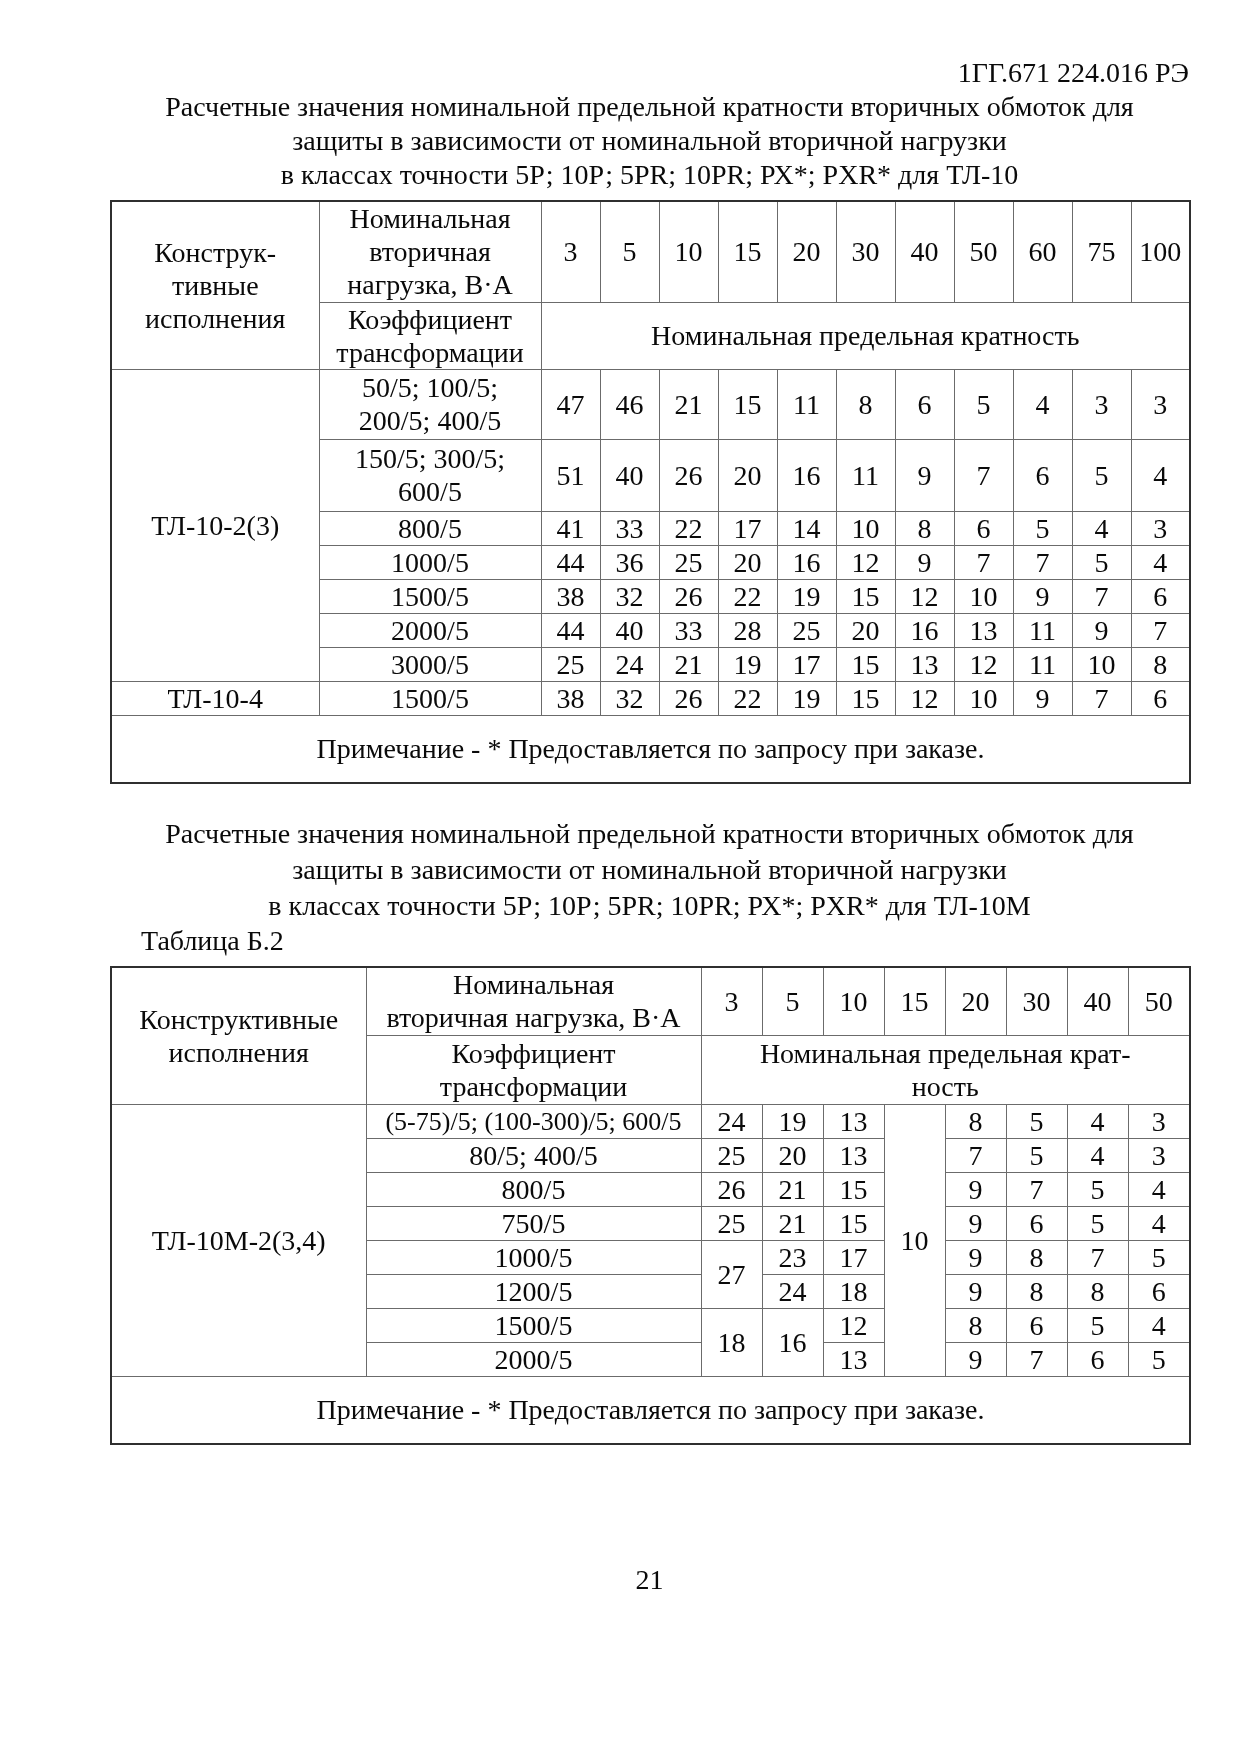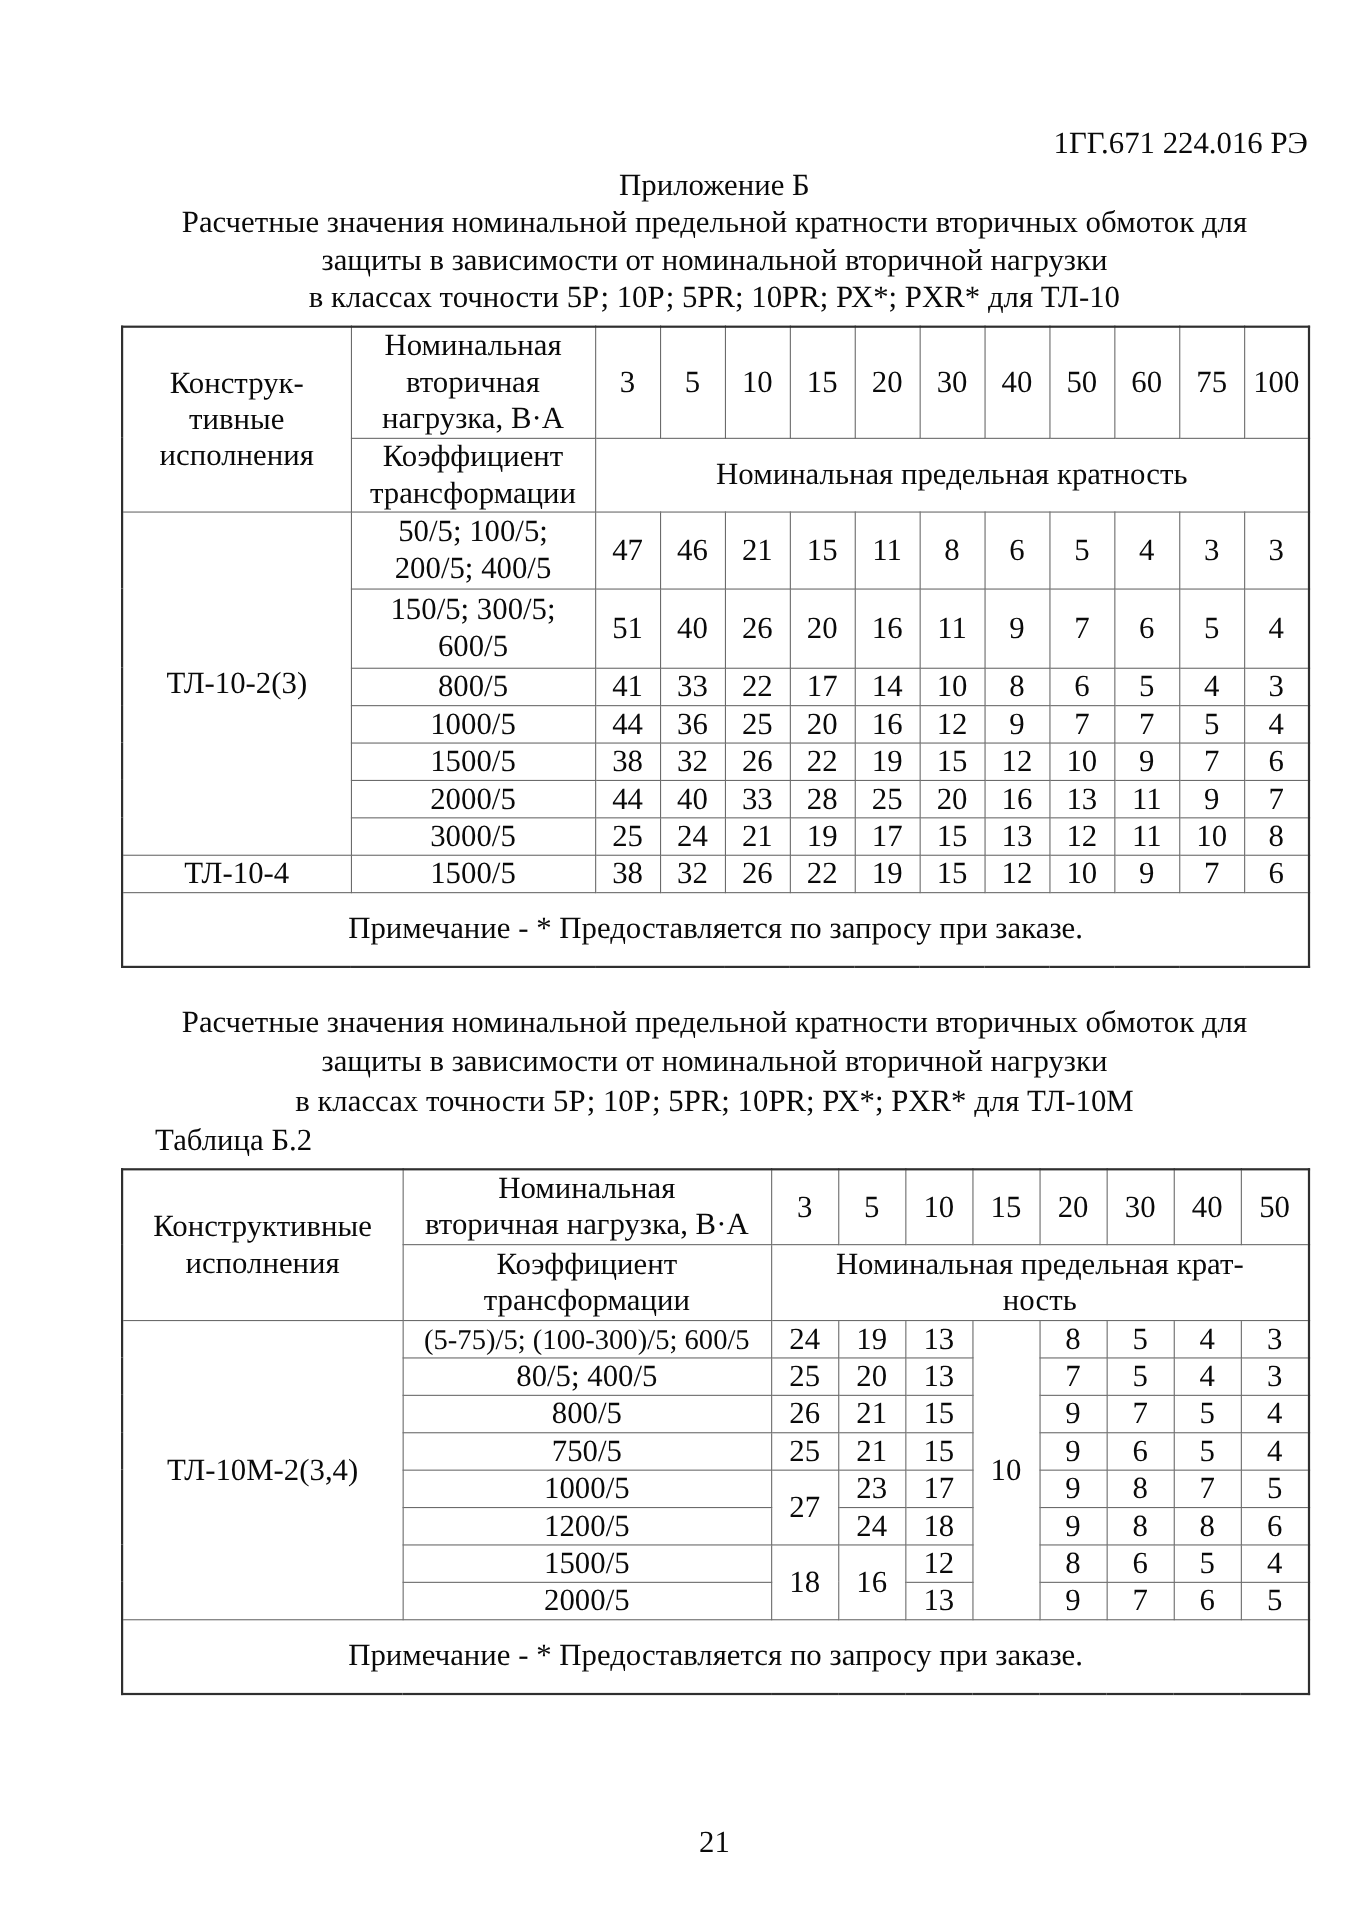--- a/index.html
+++ b/index.html
@@ -7,21 +7,21 @@
     position: relative;
     width: 1241px;
     height: 1755px;
     background: #ffffff;
     color: #0a0a0a;
     font-family: "Liberation Serif", "DejaVu Serif", serif;
     font-size: 28px;
     overflow: hidden;
   }
   .content { margin-left: 110px; margin-right: 52px; }
-  .docnum { padding-top: 114px; text-align: right; line-height: 34px; }
+  .docnum { padding-top: 56px; text-align: right; line-height: 34px; }
   .c { text-align: center; line-height: 34px; }
   .appendix { margin-top: 4px; }
   .intro { text-align: center; line-height: 34px; }
   .intro2 { margin-top: 32px; line-height: 36px; }
   .caption { text-align: left; line-height: 34px; }
   .cap2 { line-height: 34px; margin-left: 31px; }
 
   table.t {
     border-collapse: collapse;
     table-layout: fixed;
@@ -60,21 +60,20 @@
   td.longlabel { white-space: nowrap; font-size: 26px; }
   .pagenum { margin-top: 118px; text-align: center; line-height: 34px; }
 </style>
 </head>
 <body>
 
 <div class="page">
 
   <div class="content">
     <div class="docnum">1ГГ.671 224.016 РЭ</div>
-    <div class="c appendix">Приложение Б</div>
     <div class="intro">
       <div>Расчетные значения номинальной предельной кратности вторичных обмоток для</div>
       <div>защиты в зависимости от номинальной вторичной нагрузки</div>
       <div>в классах точности 5Р; 10Р; 5PR; 10PR; РХ*; PXR* для ТЛ-10</div>
     </div>
   </div>
 
   <table class="t">
     <colgroup>
       <col style="width:208px">

